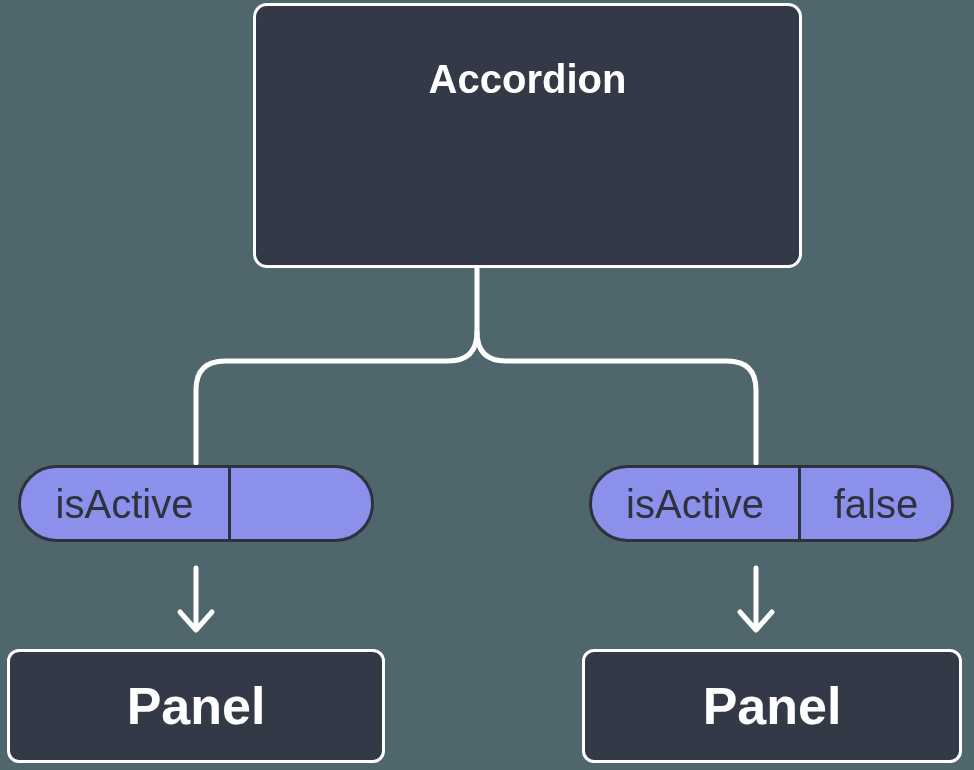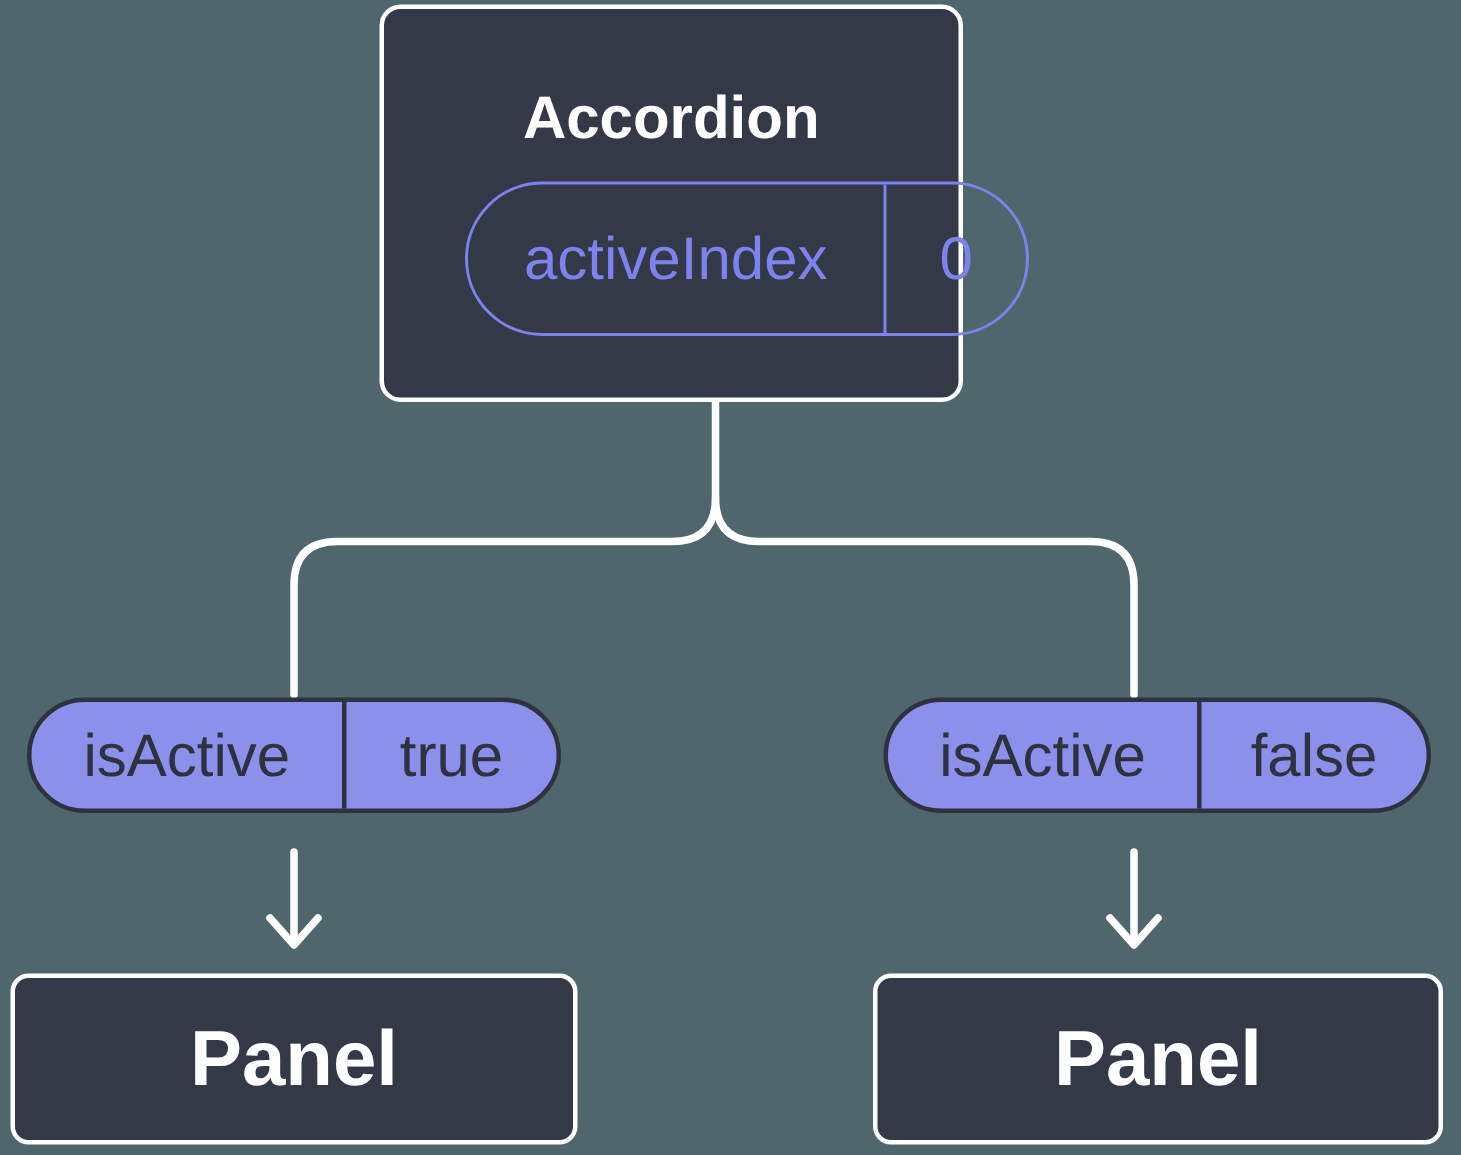--- a/index.html
+++ b/index.html
@@ -29,21 +29,21 @@
     height: 770px;
   }
   .node {
     position: absolute;
     background: var(--node-fill);
     border: 3px solid var(--node-border);
     color: var(--node-text);
   }
   .node.root {
     left: 253px; top: 3px;
-    width: 389px; height: 265px;
+    width: 549px; height: 265px;
     border-radius: 14px;
   }
   .node-title {
     position: absolute;
     left: 0; right: 0;
     text-align: center;
     font-size: 40px;
     font-weight: 600;
     color: var(--node-text);
     line-height: 1;
@@ -112,29 +112,24 @@
       <path d="M 180 612 L 196 630 L 212 612"></path>
     </g>
     <g>
       <path d="M 756 568 L 756 629"></path>
       <path d="M 740 612 L 756 630 L 772 612"></path>
     </g>
   </svg>
 
   <div class="node root">
     <div class="node-title">Accordion</div>
-    <div class="prop-pill outline">
-      <span class="seg name">activeIndex</span>
-      <span class="seg value">0</span>
-    </div>
   </div>
 
   <div class="prop-pill solid left">
     <span class="seg name">isActive</span>
-    <span class="seg value">true</span>
   </div>
 
   <div class="prop-pill solid right">
     <span class="seg name">isActive</span>
     <span class="seg value">false</span>
   </div>
 
   <div class="node panel left">
     <div class="panel-title">Panel</div>
   </div>

